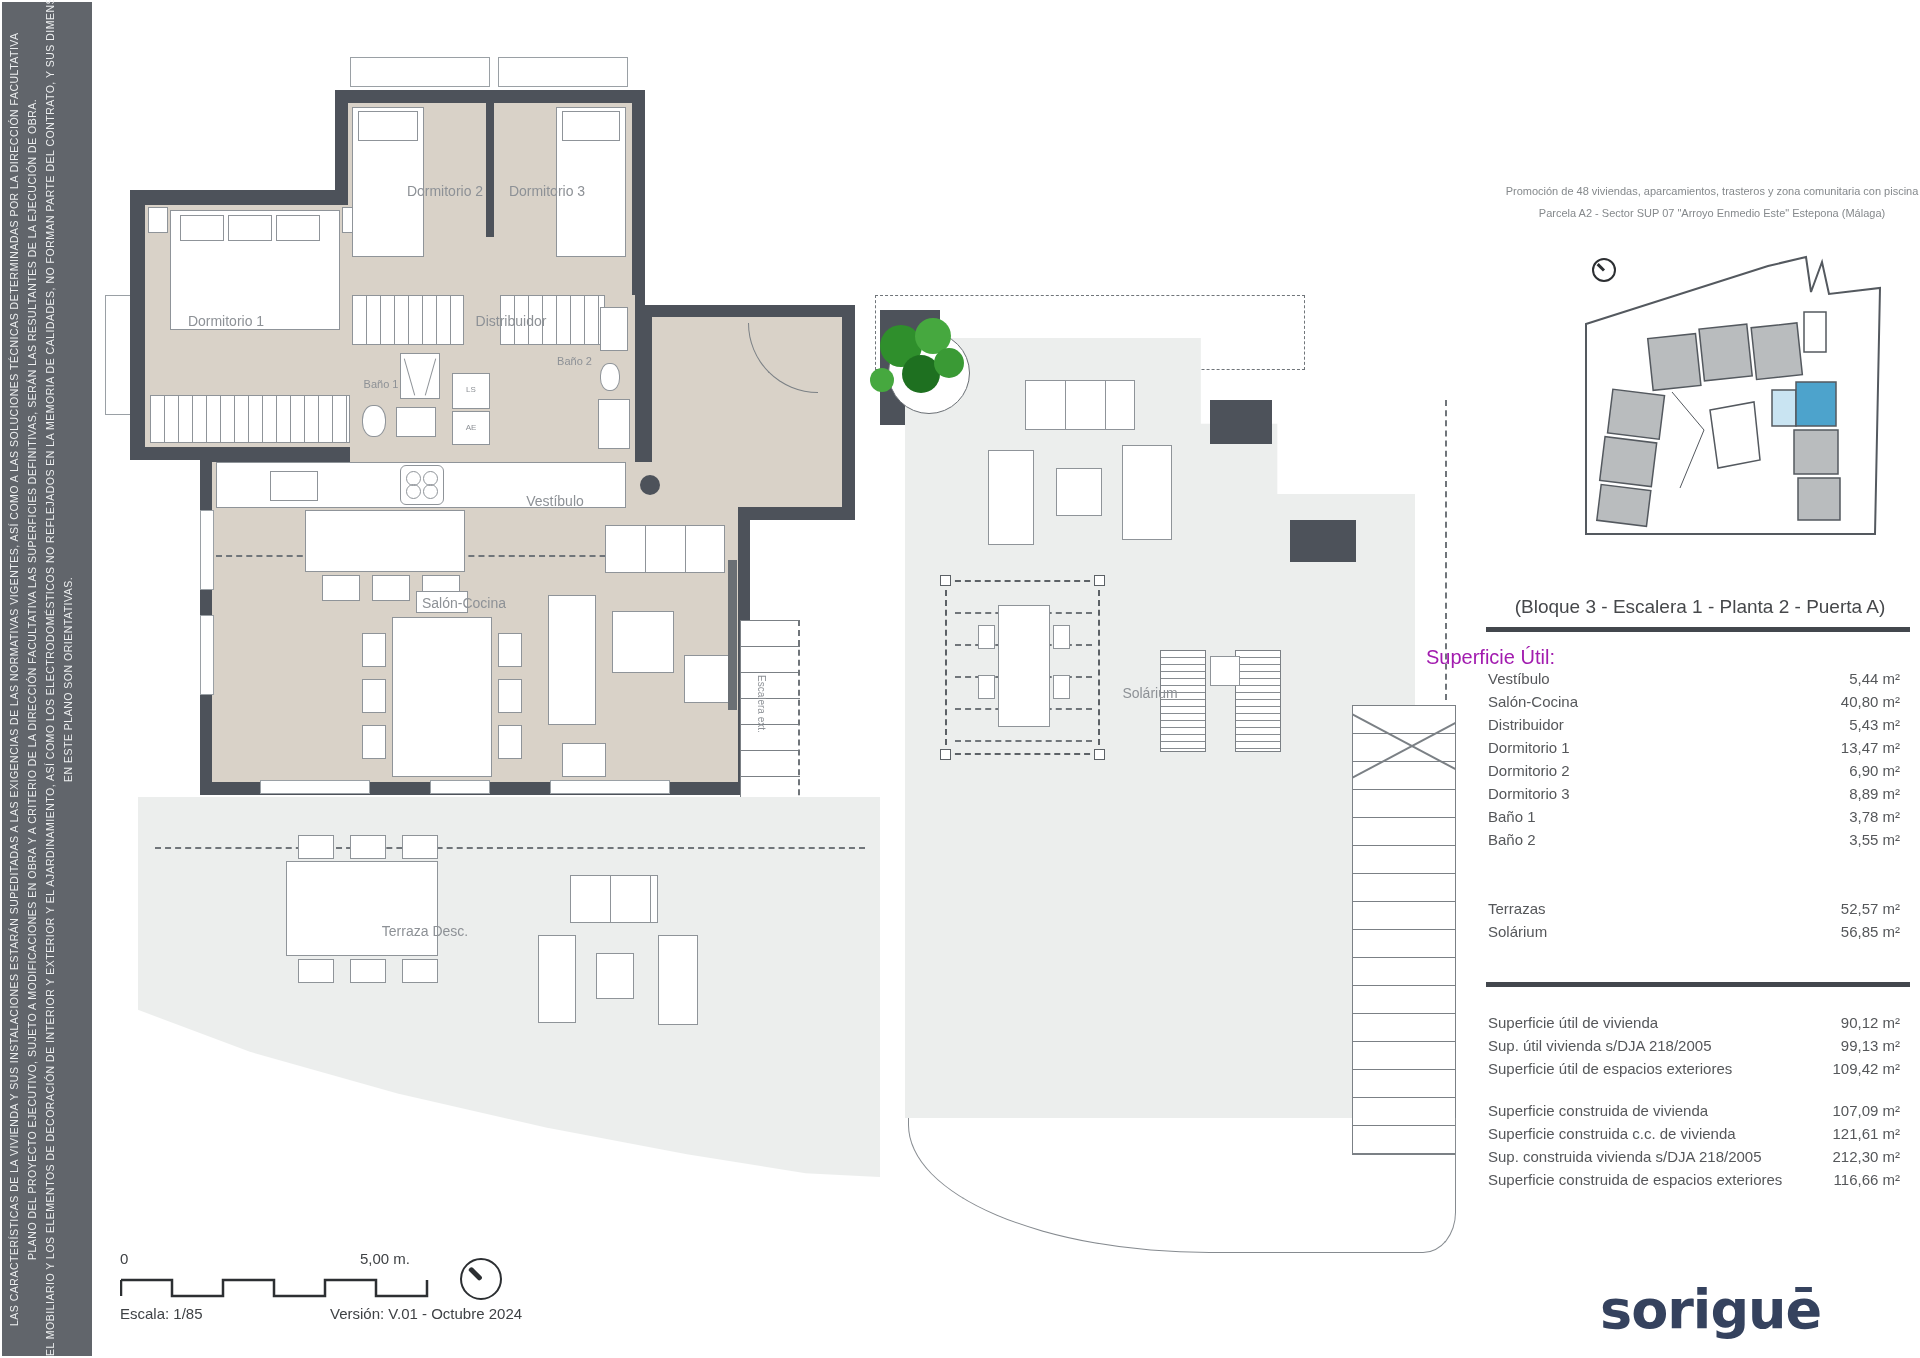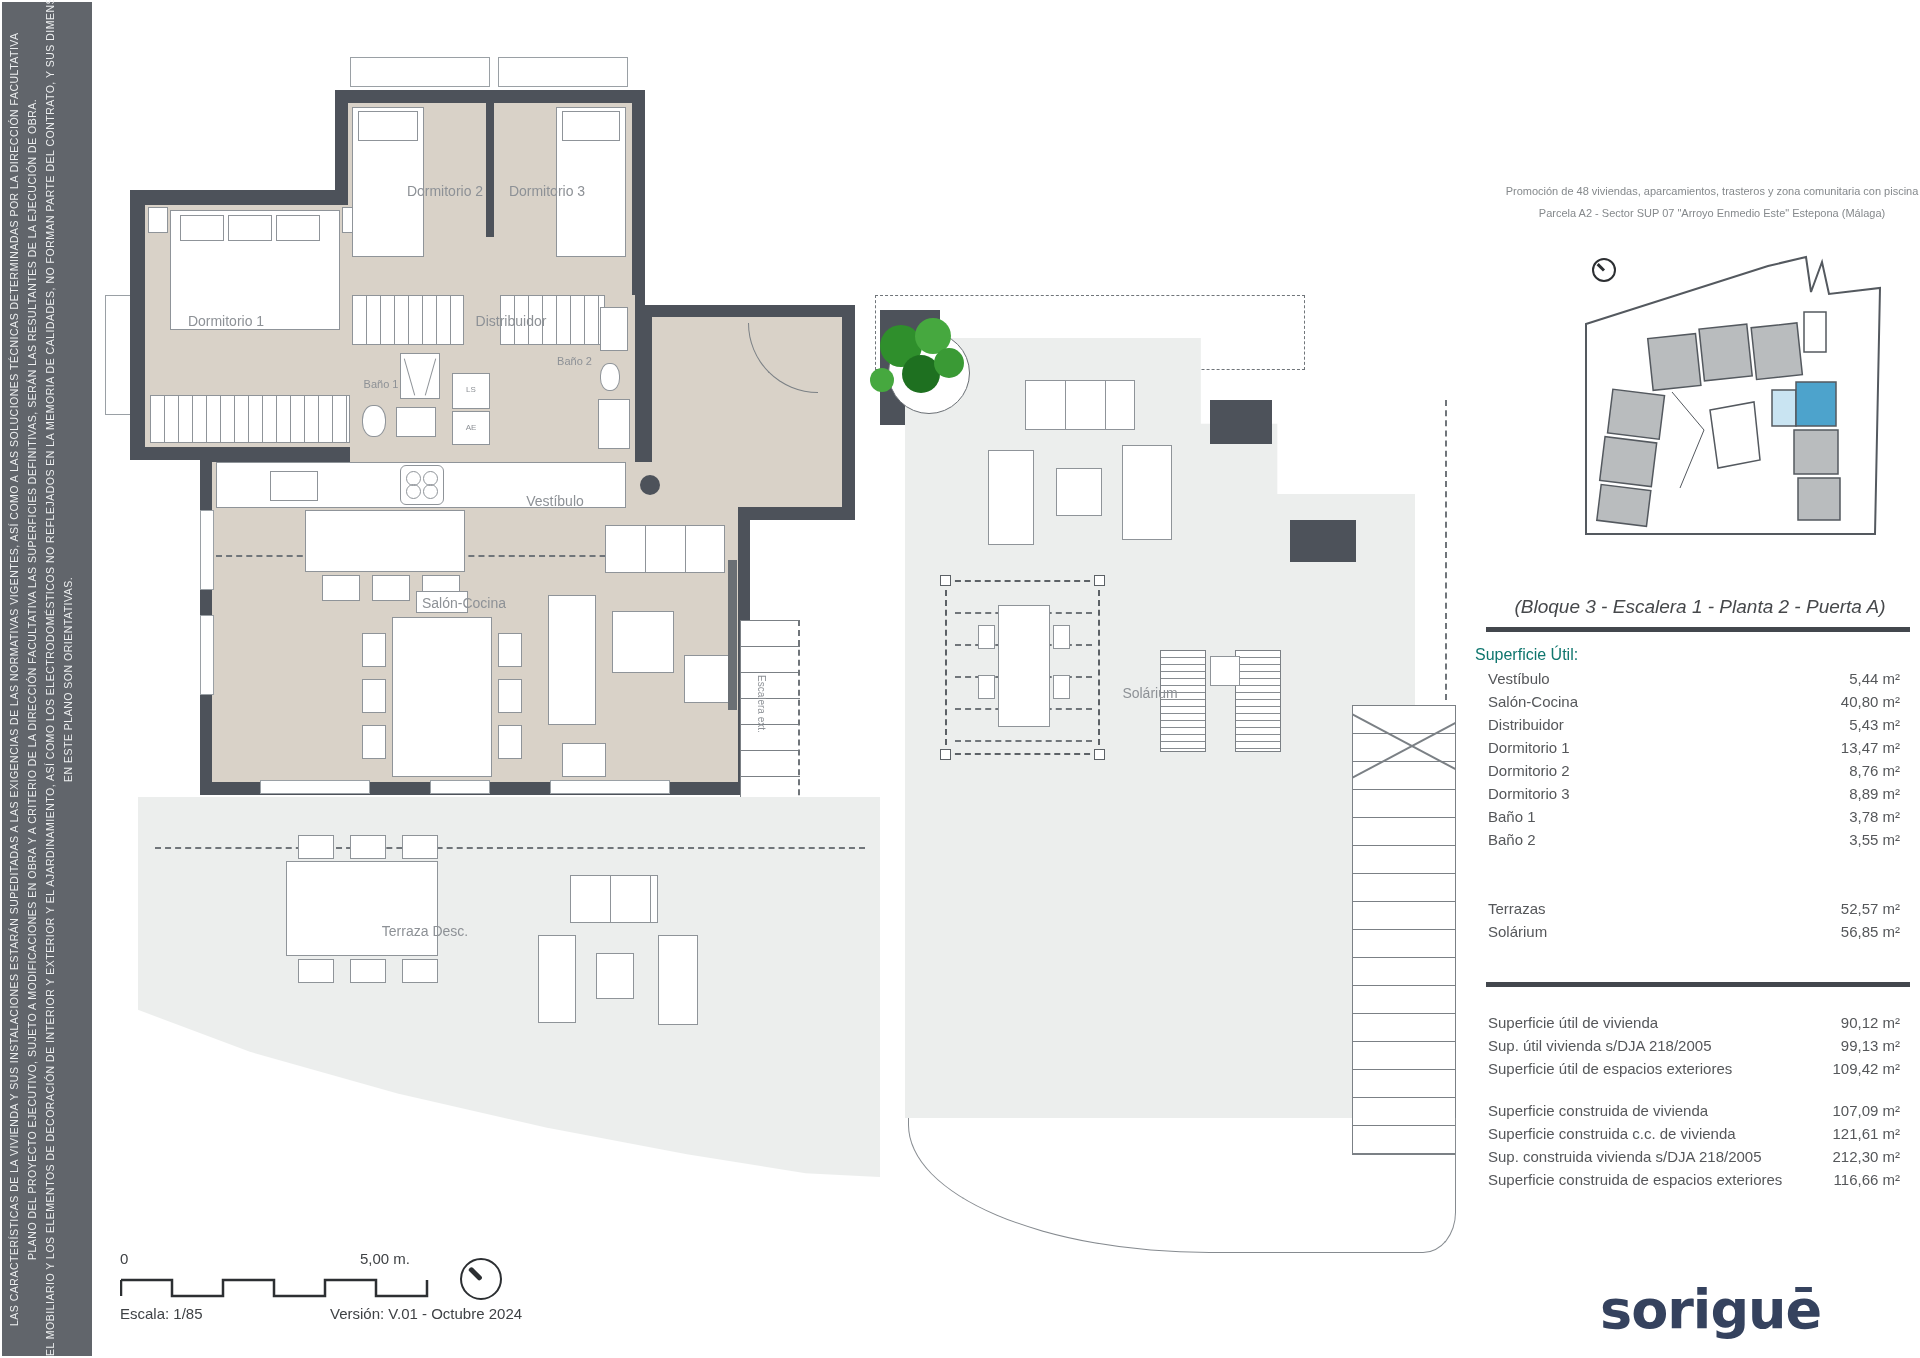--- a/index.html
+++ b/index.html
@@ -37,21 +37,21 @@
   .plant-c{position:absolute;border-radius:50%;}
   
   .r-center{position:absolute;text-align:center;}
   .brand-name{font-family:"Liberation Serif",serif;font-size:40px;letter-spacing:5px;color:#4e6e5e;}
   .brand-sub{font-family:"Liberation Serif",serif;font-size:20px;letter-spacing:11px;color:#9d9fa0;margin-top:2px;}
   .promo{position:absolute;left:1480px;width:440px;text-align:center;font-size:11px;color:#85898c;margin-left:12px;}
   .unit-code{position:absolute;left:1480px;width:440px;text-align:center;font-size:46px;
              font-weight:bold;color:#58595c;letter-spacing:1px;}
   .unit-sub{position:absolute;left:1480px;width:440px;text-align:center;font-size:19px;color:#46484b;}
   .rule{position:absolute;left:1486px;width:424px;height:5px;background:#43474d;}
-  .tbl-title{position:absolute;left:1475px;font-size:16px;color:#0f766e;}
+  .tbl-title{position:absolute;left:1426px;font-size:20px;color:#a21caf;}
   .tbl{position:absolute;left:1488px;width:412px;}
   .tbl .row{display:flex;justify-content:space-between;height:23px;font-size:15px;color:#55575a;}
   .sorigue{position:absolute;font-family:"DejaVu Sans",sans-serif;font-weight:bold;
            font-size:54px;color:#35425e;letter-spacing:-1px;}
   
   .ftr-txt{position:absolute;font-size:15px;color:#3f4245;}
   .compass{position:absolute;border:2.5px solid #2c2f32;border-radius:50%;box-sizing:border-box;background:#fff;}
   .needle{position:absolute;background:#2c2f32;transform-origin:0 50%;}
 </style>
 </head>
@@ -263,21 +263,21 @@
       <rect x="200" y="138" width="24" height="36" fill="#c9e4f2" stroke="#54595f" stroke-width="1.5"></rect>
       <rect x="224" y="130" width="40" height="44" fill="#4da3cc" stroke="#54595f" stroke-width="1.5"></rect>
       <rect x="222" y="178" width="44" height="44" fill="#b9bcbe" stroke="#54595f" stroke-width="1.5"></rect>
       <rect x="226" y="226" width="42" height="42" fill="#b9bcbe" stroke="#54595f" stroke-width="1.5"></rect>
     </g>
     <polygon points="138,158 182,150 188,208 146,216" fill="#ffffff" stroke="#54595f" stroke-width="1.5"></polygon>
     <polyline points="100,140 132,178 108,236" fill="none" stroke="#54595f" stroke-width="1"></polyline>
     <rect x="232" y="60" width="22" height="40" fill="#ffffff" stroke="#54595f" stroke-width="1.5"></rect>
   </svg>
 
-  <div class="unit-sub" style="top:596px;font-style:italic;">(Bloque 3 - Escalera 1 - Planta 2 - Puerta A)</div>
+  <div class="unit-sub" style="top:596px;">(Bloque 3 - Escalera 1 - Planta 2 - Puerta A)</div>
   <div class="rule" style="top:627px;"></div>
 
   <div class="tbl-title" style="top:646px;">Superficie Útil:</div>
 
   <div class="tbl" style="top:670px;">
     <div class="row">
         <span>Vestíbulo</span>
         <span>5,44 m²</span>
       </div>
     <div class="row">
@@ -287,21 +287,21 @@
     <div class="row">
         <span>Distribuidor</span>
         <span>5,43 m²</span>
       </div>
     <div class="row">
         <span>Dormitorio 1</span>
         <span>13,47 m²</span>
       </div>
     <div class="row">
         <span>Dormitorio 2</span>
-        <span>8,76 m²</span>
+        <span>6,90 m²</span>
       </div>
     <div class="row">
         <span>Dormitorio 3</span>
         <span>8,89 m²</span>
       </div>
     <div class="row">
         <span>Baño 1</span>
         <span>3,78 m²</span>
       </div>
     <div class="row">

